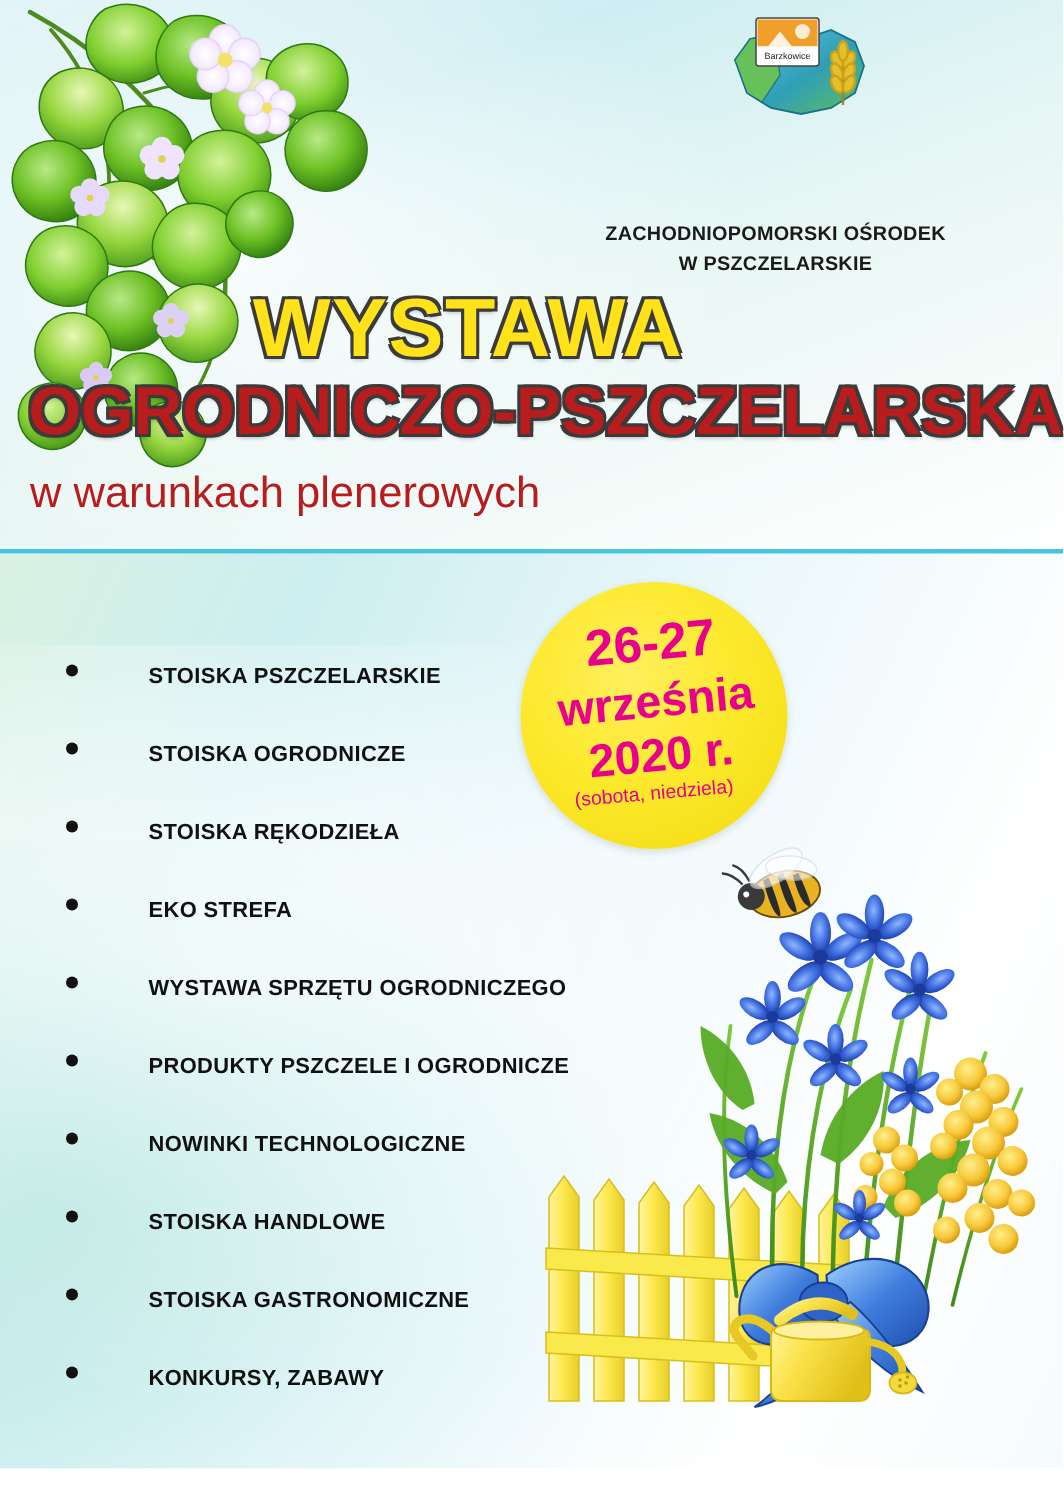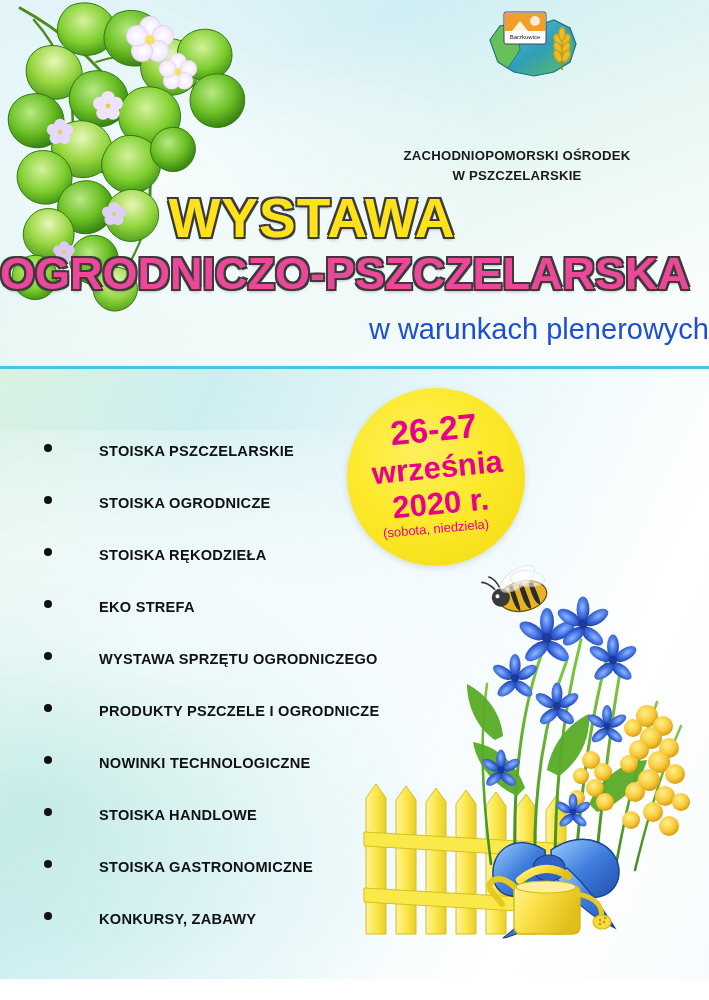--- a/index.html
+++ b/index.html
@@ -106,41 +106,41 @@
     paint-order: stroke fill;
     text-shadow:
       -2px -2px 0 #3b3b3b, 2px -2px 0 #3b3b3b,
       -2px 2px 0 #3b3b3b, 2px 2px 0 #3b3b3b,
       0 3px 3px rgba(0,0,0,0.25);
   }
   .title2 {
     position: absolute;
     left: 0; top: 248px;
     width: 709px;
-    text-align: left;
+    text-align: right;
     font-size: 45px;
     font-weight: bold;
     letter-spacing: 0px;
-    color: #ec4899;
+    color: #b91c1c;
     -webkit-text-stroke: 2px #3b3b3b;
     paint-order: stroke fill;
     text-shadow:
       -2px -2px 0 #3b3b3b, 2px -2px 0 #3b3b3b,
       -2px 2px 0 #3b3b3b, 2px 2px 0 #3b3b3b,
       0 3px 3px rgba(0,0,0,0.25);
   }
   .subtitle {
     position: absolute;
     left: 0; top: 313px;
     width: 709px;
-    text-align: right;
+    text-align: left;
     padding-left: 20px;
     box-sizing: border-box;
     font-size: 29px;
-    color: #1d4ed8;
+    color: #b91c1c;
   }
 
   
   .date-badge {
     position: absolute;
     left: 347px; top: 388px;
     width: 178px; height: 178px;
     border-radius: 50%;
     background: radial-gradient(circle at 40% 35%, #ffef5e 0%, #fde92c 45%, #f7e11d 75%, #efd70f 100%);
     box-shadow: 0 2px 6px rgba(0,0,0,0.12);

